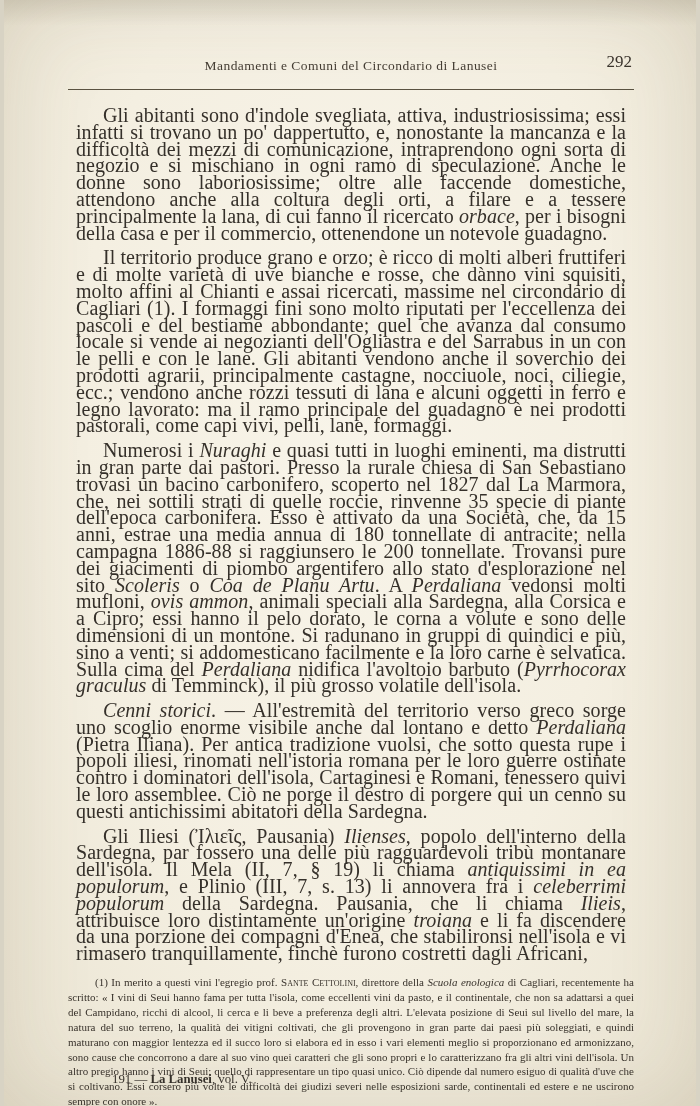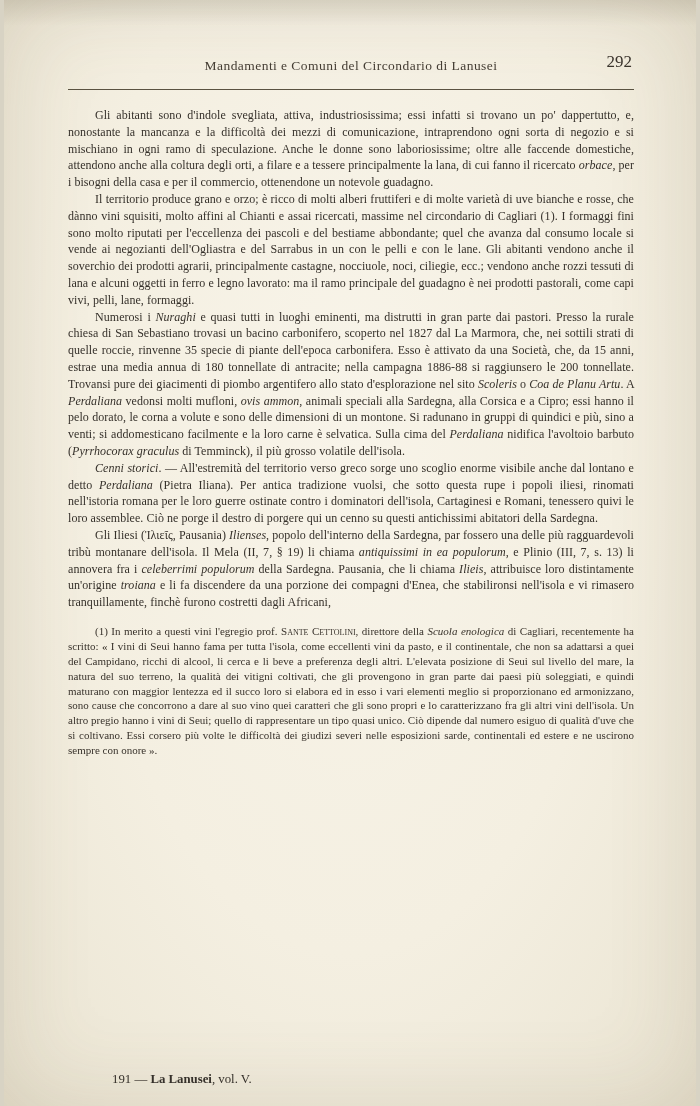--- a/index.html
+++ b/index.html
@@ -18,22 +18,22 @@
   .page::before {
     content:""; position:absolute; left:0; top:0; right:0; height:26px;
     background:linear-gradient(180deg, rgba(90,80,55,.14), rgba(90,80,55,0));
     pointer-events:none;
   }
   .header { position:relative; text-align:center; height:22px; }
   .running-title { font-size:13.5px; letter-spacing:.45px; color:#443d33; }
   .page-number { position:absolute; right:2px; top:-4px; font-size:17px; color:#3a342c; }
   .rule { height:1px; background:#5a5241; margin:11px 0 17px 0; }
   .body p {
-    margin:0;
-    font-size:12px;
+    margin:8px;
+    font-size:20px;
     line-height:16.8px;
     text-align:justify;
     text-indent:27px;
     letter-spacing:.05px;
   }
   .footnote {
     margin-top:13px;
     font-size:11px;
     line-height:14.9px;
     text-align:justify;

